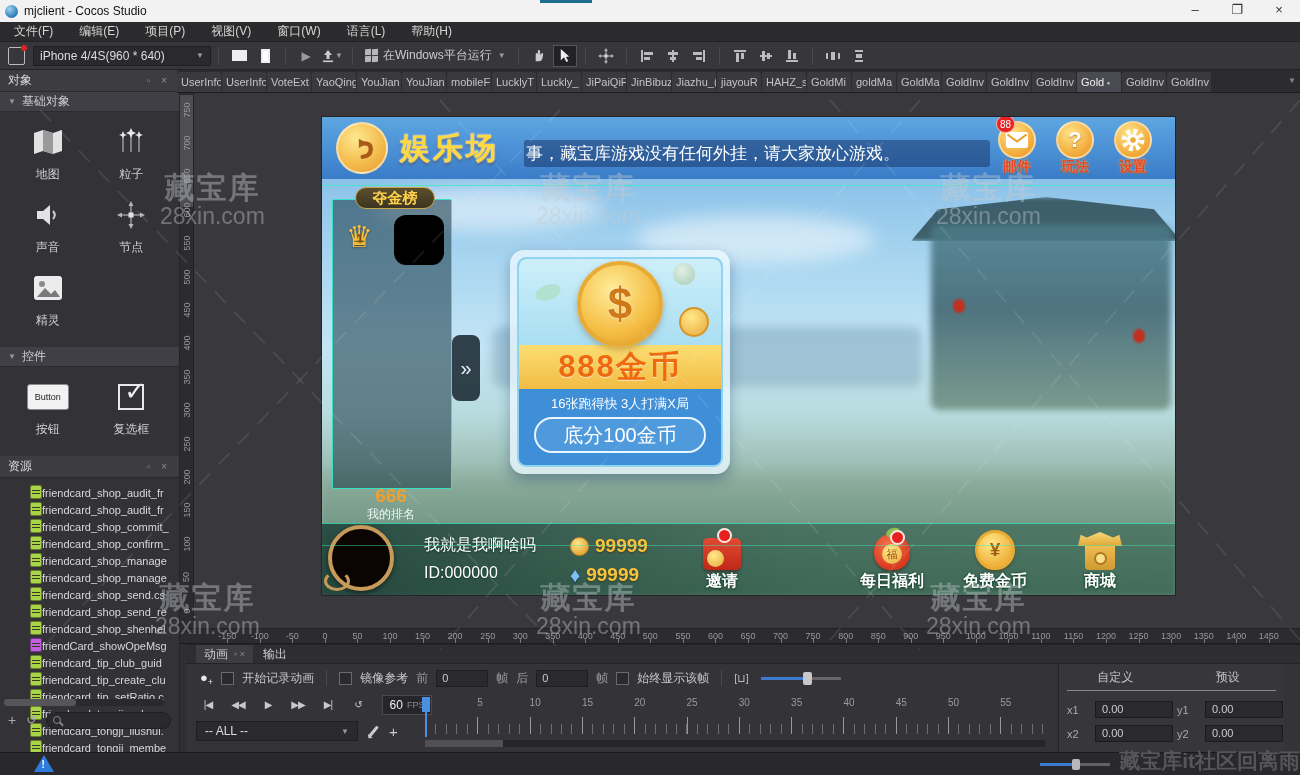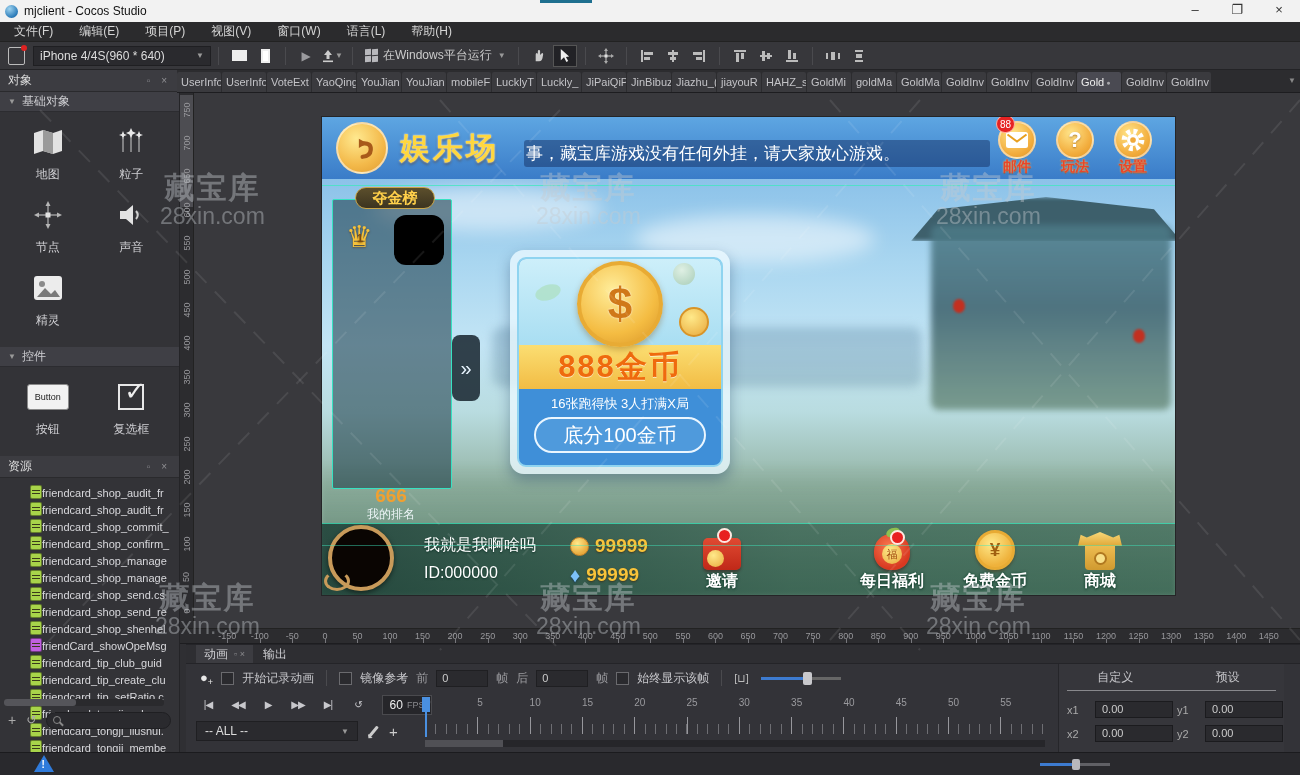--- a/index.html
+++ b/index.html
@@ -469,44 +469,44 @@
                 <path d="M7 3 L8.2 6 L11 7 L8.2 8 L7 11 L5.8 8 L3 7 L5.8 6 Z"></path>
                 <path d="M15 0 L16.6 3.4 L20 5 L16.6 6.6 L15 10 L13.4 6.6 L10 5 L13.4 3.4 Z"></path>
                 <path d="M23 3 L24.2 6 L27 7 L24.2 8 L23 11 L21.8 8 L19 7 L21.8 6 Z"></path>
               </g>
             </svg>
         </span>
         <span>粒子</span>
       </div>
       <div class="obj-cell">
         <span class="obj-ic">
+          <svg width="28" height="26" viewBox="0 0 28 26">
+              <polygon points="3,9 9,9 16,3 16,23 9,17 3,17" fill="#e2e2e2"></polygon>
+              <path d="M19 9 Q22.5 13 19 17" stroke="#cfcfcf" fill="none" stroke-width="2"></path>
+            </svg>
+        </span>
+        <span>声音</span>
+      </div>
+      <div class="obj-cell">
+        <span class="obj-ic">
           <svg width="28" height="28" viewBox="0 0 28 28">
               <g stroke="#b5b5b5" stroke-width="1.2">
                 <line x1="14" y1="4" x2="14" y2="24"></line>
                 <line x1="4" y1="14" x2="24" y2="14"></line>
               </g>
               <g fill="#b5b5b5">
                 <polygon points="14,0 11.5,5 16.5,5"></polygon>
                 <polygon points="14,28 11.5,23 16.5,23"></polygon>
                 <polygon points="0,14 5,11.5 5,16.5"></polygon>
                 <polygon points="28,14 23,11.5 23,16.5"></polygon>
               </g>
               <rect x="11.5" y="11.5" width="5" height="5" fill="#e2e2e2"></rect>
             </svg>
         </span>
         <span>节点</span>
-      </div>
-      <div class="obj-cell">
-        <span class="obj-ic">
-          <svg width="28" height="26" viewBox="0 0 28 26">
-              <polygon points="3,9 9,9 16,3 16,23 9,17 3,17" fill="#e2e2e2"></polygon>
-              <path d="M19 9 Q22.5 13 19 17" stroke="#cfcfcf" fill="none" stroke-width="2"></path>
-            </svg>
-        </span>
-        <span>声音</span>
       </div>
       <div class="obj-cell">
         <span class="obj-ic">
           <svg width="30" height="26" viewBox="0 0 30 26">
               <rect x="1" y="1" width="28" height="24" rx="3" fill="#ececec"></rect>
               <circle cx="9" cy="9" r="3" fill="#8a8a8a"></circle>
               <path d="M4 22 L12 13 L18 19 L22 15 L27 22 Z" fill="#7a7a7a"></path>
             </svg>
         </span>
         <span>精灵</span>
@@ -939,20 +939,21 @@
   </div>
 
   <div class="statusbar">
     <div class="warn">
         <span>!</span>
       </div>
     <div class="st-slider">
         <span class="fill"></span>
         <span class="thumb"></span>
       </div>
+    <div class="st-wm">藏宝库it社区回离雨</div>
   </div>
 
   <svg class="dashes" width="1300" height="775">
     <g stroke="rgba(255,255,255,0.09)" stroke-width="2" stroke-dasharray="16 12">
       <line x1="40" y1="110" x2="560" y2="650"></line>
         <line x1="560" y1="110" x2="40" y2="650"></line>
       <line x1="440" y1="100" x2="920" y2="650"></line>
         <line x1="920" y1="100" x2="440" y2="650"></line>
       <line x1="830" y1="100" x2="1300" y2="640"></line>
         <line x1="1300" y1="100" x2="830" y2="640"></line>

